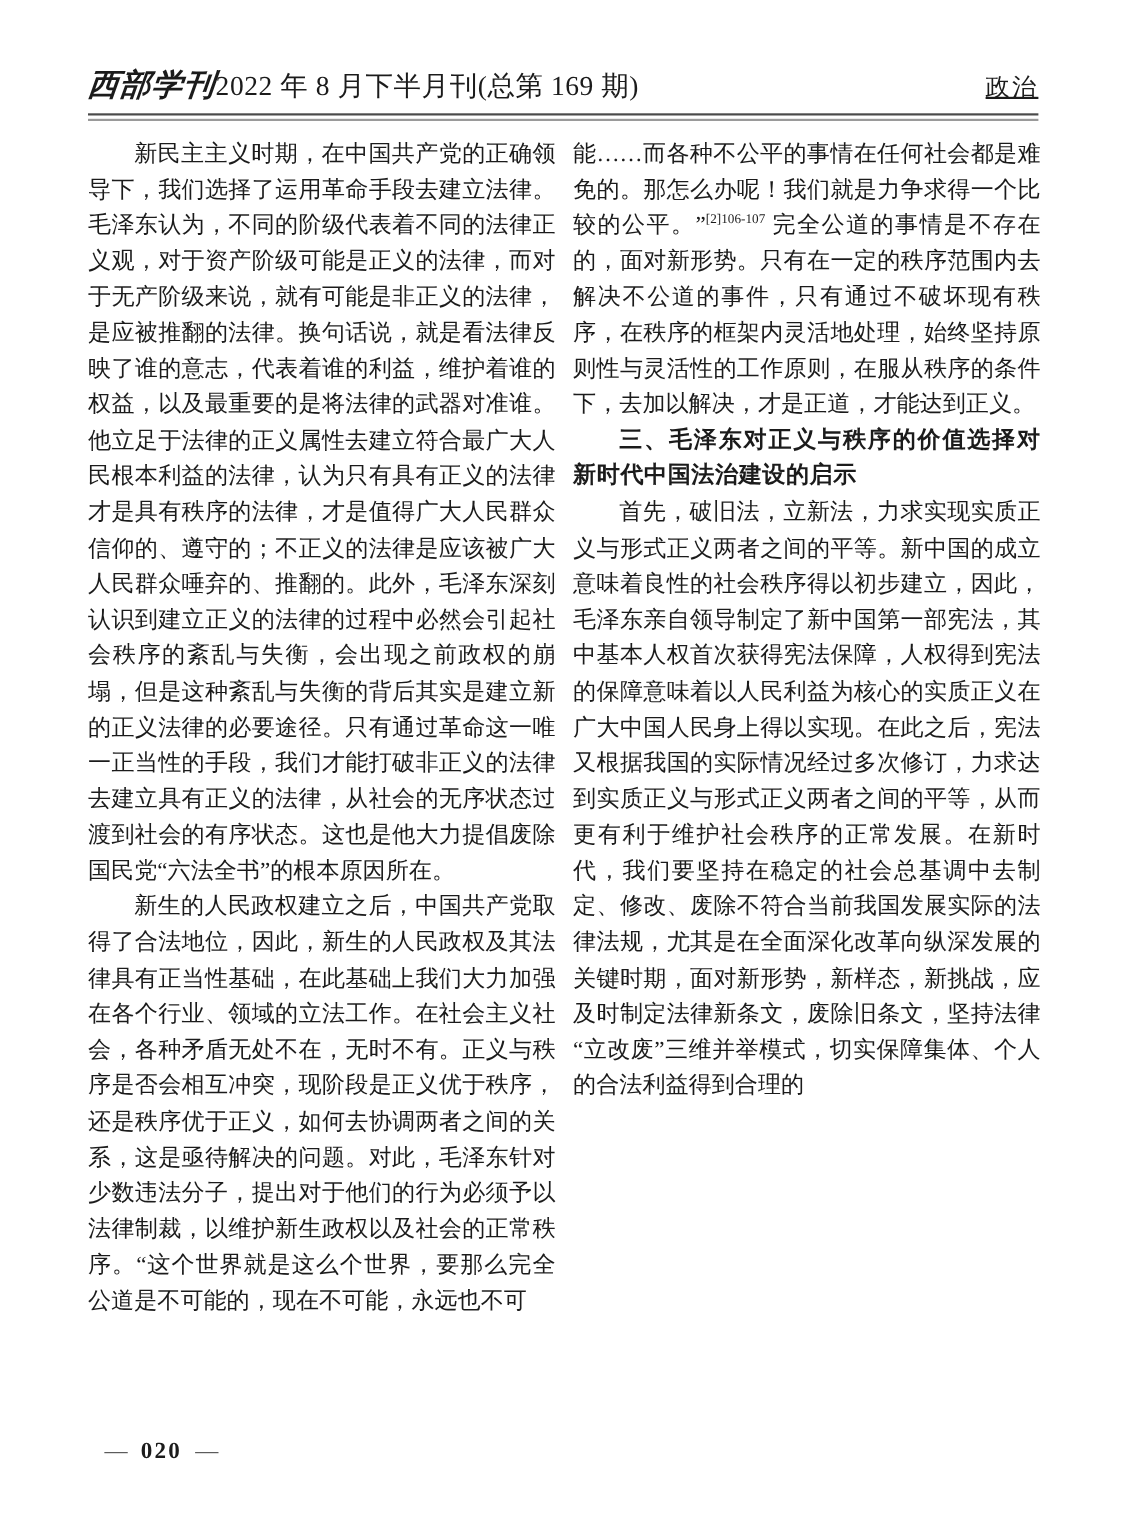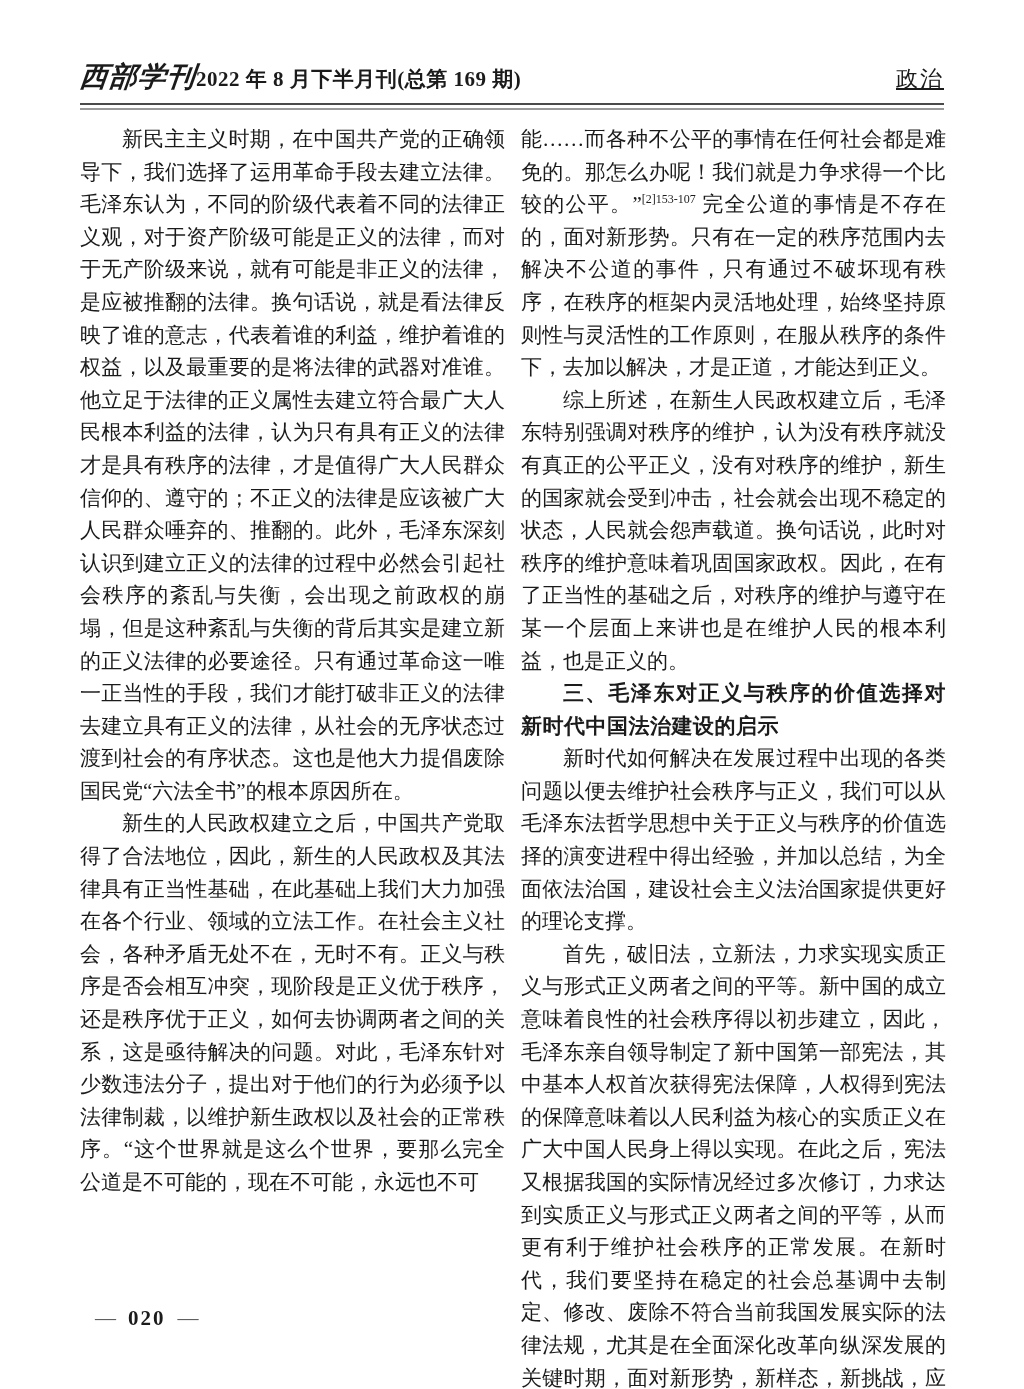--- a/index.html
+++ b/index.html
@@ -23,22 +23,22 @@
   .journal-logo{
     font-family:"DejaVu Serif","Liberation Serif",serif;
     font-weight:bold;
     font-style:italic;
     font-size:28px;
     letter-spacing:1px;
     transform:skewX(-6deg);
     display:inline-block;
   }
   .issue-info{
-    font-weight:bold;
-    font-size:21px;
+    font-weight:normal;
+    font-size:25px;
     letter-spacing:0.5px;
   }
   .section-label{
     font-size:22px;
     letter-spacing:2px;
     text-decoration:underline;
   }
   .double-rule{
     margin:7px 80px 0 80px;
     height:3px;
@@ -106,24 +106,22 @@
   <div class="double-rule"></div>
 
   <main class="columns">
 
     <div class="col">
       <p class="indent">新民主主义时期，在中国共产党的正确领导下，我们选择了运用革命手段去建立法律。毛泽东认为，不同的阶级代表着不同的法律正义观，对于资产阶级可能是正义的法律，而对于无产阶级来说，就有可能是非正义的法律，是应被推翻的法律。换句话说，就是看法律反映了谁的意志，代表着谁的利益，维护着谁的权益，以及最重要的是将法律的武器对准谁。他立足于法律的正义属性去建立符合最广大人民根本利益的法律，认为只有具有正义的法律才是具有秩序的法律，才是值得广大人民群众信仰的、遵守的；不正义的法律是应该被广大人民群众唾弃的、推翻的。此外，毛泽东深刻认识到建立正义的法律的过程中必然会引起社会秩序的紊乱与失衡，会出现之前政权的崩塌，但是这种紊乱与失衡的背后其实是建立新的正义法律的必要途径。只有通过革命这一唯一正当性的手段，我们才能打破非正义的法律去建立具有正义的法律，从社会的无序状态过渡到社会的有序状态。这也是他大力提倡废除国民党“六法全书”的根本原因所在。</p>
       <p class="indent">新生的人民政权建立之后，中国共产党取得了合法地位，因此，新生的人民政权及其法律具有正当性基础，在此基础上我们大力加强在各个行业、领域的立法工作。在社会主义社会，各种矛盾无处不在，无时不有。正义与秩序是否会相互冲突，现阶段是正义优于秩序，还是秩序优于正义，如何去协调两者之间的关系，这是亟待解决的问题。对此，毛泽东针对少数违法分子，提出对于他们的行为必须予以法律制裁，以维护新生政权以及社会的正常秩序。“这个世界就是这么个世界，要那么完全公道是不可能的，现在不可能，永远也不可</p>
     </div>
 
     <div class="col">
-      <p><span>能……而各种不公平的事情在任何社会都是难免的。那怎么办呢！我们就是力争求得一个比较的公平。”</span><sup class="cite">[2]153-107</sup> <span>完全公道的事情是不存在的，面对新形势。只有在一定的秩序范围内去解决不公道的事件，只有通过不破坏现有秩序，在秩序的框架内灵活地处理，始终坚持原则性与灵活性的工作原则，在服从秩序的条件下，去加以解决，才是正道，才能达到正义。</span></p>
-      <p class="indent">综上所述，在新生人民政权建立后，毛泽东特别强调对秩序的维护，认为没有秩序就没有真正的公平正义，没有对秩序的维护，新生的国家就会受到冲击，社会就会出现不稳定的状态，人民就会怨声载道。换句话说，此时对秩序的维护意味着巩固国家政权。因此，在有了正当性的基础之后，对秩序的维护与遵守在某一个层面上来讲也是在维护人民的根本利益，也是正义的。</p>
+      <p><span>能……而各种不公平的事情在任何社会都是难免的。那怎么办呢！我们就是力争求得一个比较的公平。”</span><sup class="cite">[2]106-107</sup> <span>完全公道的事情是不存在的，面对新形势。只有在一定的秩序范围内去解决不公道的事件，只有通过不破坏现有秩序，在秩序的框架内灵活地处理，始终坚持原则性与灵活性的工作原则，在服从秩序的条件下，去加以解决，才是正道，才能达到正义。</span></p>
       <p class="indent section-heading">三、毛泽东对正义与秩序的价值选择对新时代中国法治建设的启示</p>
-      <p class="indent">新时代如何解决在发展过程中出现的各类问题以便去维护社会秩序与正义，我们可以从毛泽东法哲学思想中关于正义与秩序的价值选择的演变进程中得出经验，并加以总结，为全面依法治国，建设社会主义法治国家提供更好的理论支撑。</p>
       <p class="indent">首先，破旧法，立新法，力求实现实质正义与形式正义两者之间的平等。新中国的成立意味着良性的社会秩序得以初步建立，因此，毛泽东亲自领导制定了新中国第一部宪法，其中基本人权首次获得宪法保障，人权得到宪法的保障意味着以人民利益为核心的实质正义在广大中国人民身上得以实现。在此之后，宪法又根据我国的实际情况经过多次修订，力求达到实质正义与形式正义两者之间的平等，从而更有利于维护社会秩序的正常发展。在新时代，我们要坚持在稳定的社会总基调中去制定、修改、废除不符合当前我国发展实际的法律法规，尤其是在全面深化改革向纵深发展的关键时期，面对新形势，新样态，新挑战，应及时制定法律新条文，废除旧条文，坚持法律“立改废”三维并举模式，切实保障集体、个人的合法利益得到合理的</p>
     </div>
 
   </main>
 
   <footer class="page-footer">
     <span class="dash">—</span>
     <span class="pagenum">020</span>
     <span class="dash">—</span>
   </footer>

